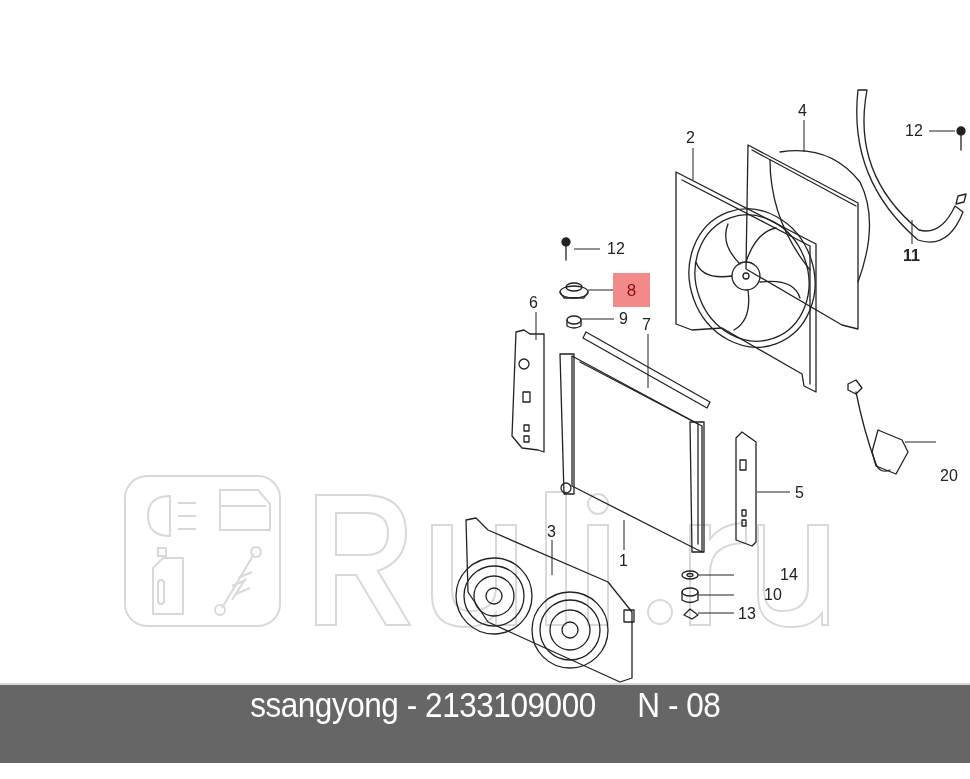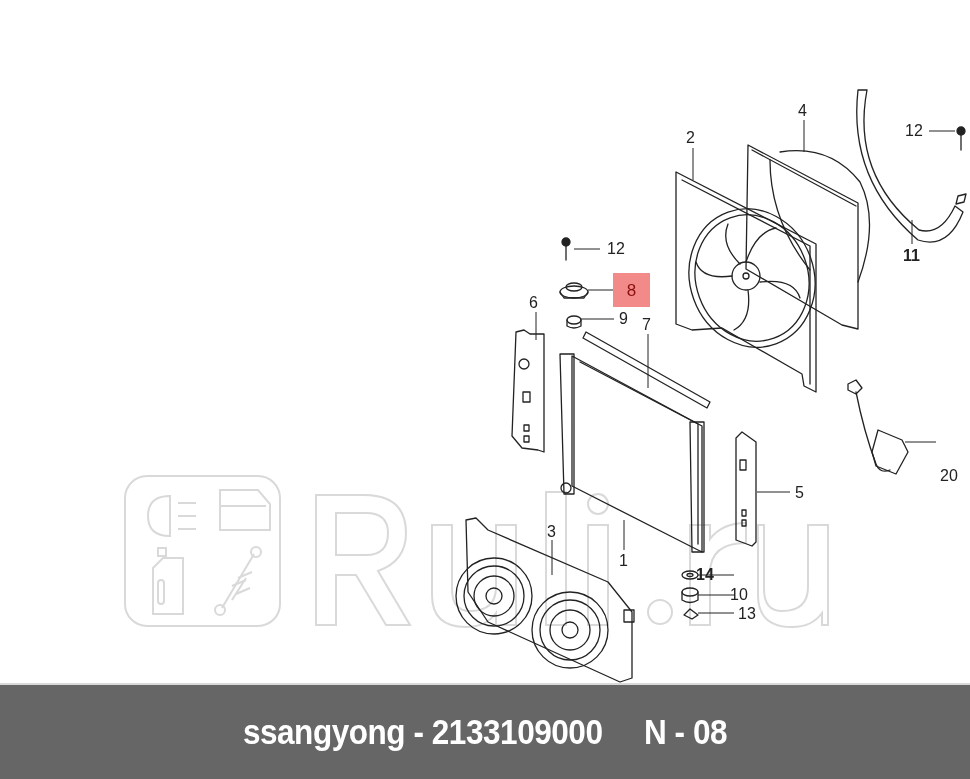--- a/index.html
+++ b/index.html
@@ -1,20 +1,20 @@
 <!DOCTYPE html>
 <html><head>
 <meta charset="utf-8">
 <style>
   html, body { margin: 0; padding: 0; background: #ffffff; }
   body { width: 970px; height: 779px; position: relative; overflow: hidden; font-family: "Liberation Sans", sans-serif; }
   #diagram { position: absolute; left: 0; top: 0; width: 970px; height: 683px; }
   .callout { position: absolute; font-size: 16px; color: #222; line-height: 1; font-family: "Liberation Sans", sans-serif; }
   .callout.hl { background: #f28a8a; color: #8a0f0f; width: 37px; height: 34px; display: flex; align-items: center; justify-content: center; font-size: 17px; }
-  #footer { position: absolute; left: 0; top: 683px; width: 970px; height: 96px; background: #666666; border-top: 2px solid #d8d8d8; box-sizing: border-box; display: flex; align-items: center; justify-content: center; font-weight: bold; }
+  #footer { position: absolute; left: 0; top: 683px; width: 970px; height: 80px; background: #666666; border-top: 2px solid #d8d8d8; box-sizing: border-box; display: flex; align-items: flex-start; justify-content: center; }
   #footer .ftext { color: #ffffff; font-size: 35px; font-family: "Liberation Sans", sans-serif; letter-spacing: -0.5px; transform: scaleX(0.9); white-space: pre; }
   #footer .ftext span { white-space: pre; }
 </style>
 </head>
 <body>
 
 <svg id="diagram" viewBox="0 0 970 683" xmlns="http://www.w3.org/2000/svg">
 
   <g fill="none" stroke="#d9d9d9" stroke-width="2">
     <rect x="125" y="476" width="155" height="150" rx="22"></rect>
@@ -176,20 +176,20 @@
 <div class="callout" style="left:905px;top:123px;">12</div>
 <div class="callout" style="left:903px;top:248px;font-weight:bold;">11</div>
 <div class="callout" style="left:607px;top:241px;">12</div>
 <div class="callout hl" style="left:613px;top:273px;">8</div>
 <div class="callout" style="left:619px;top:311px;">9</div>
 <div class="callout" style="left:529px;top:295px;">6</div>
 <div class="callout" style="left:642px;top:317px;">7</div>
 <div class="callout" style="left:619px;top:553px;">1</div>
 <div class="callout" style="left:795px;top:485px;">5</div>
 <div class="callout" style="left:547px;top:524px;">3</div>
-<div class="callout" style="left:696px;top:567px;font-weight:bold;">14</div>
-<div class="callout" style="left:730px;top:587px;">10</div>
+<div class="callout" style="left:780px;top:567px;">14</div>
+<div class="callout" style="left:764px;top:587px;">10</div>
 <div class="callout" style="left:738px;top:606px;text-align:right;">13</div>
 <div class="callout" style="left:940px;top:434px;margin-top:34px;">20</div>
 
 <div id="footer">
   <div class="ftext"><span>ssangyong</span><span> - </span><span>2133109000</span><span>     </span><span>N - 08</span></div>
 </div>
 
 </body></html>

